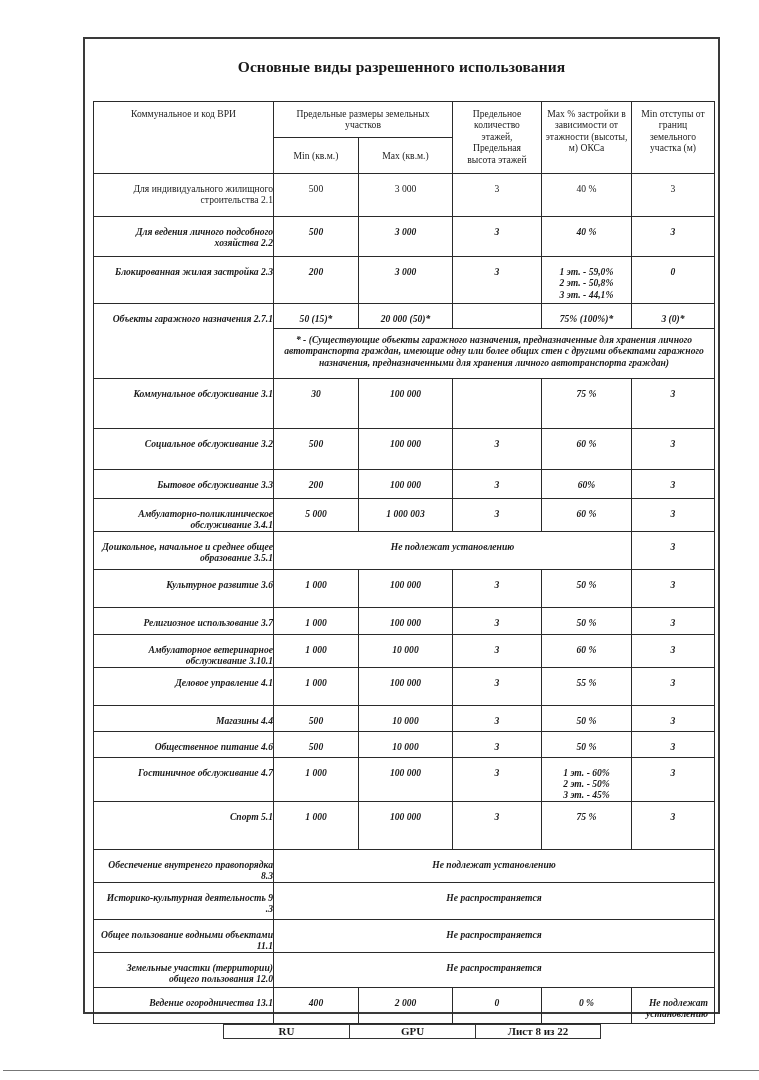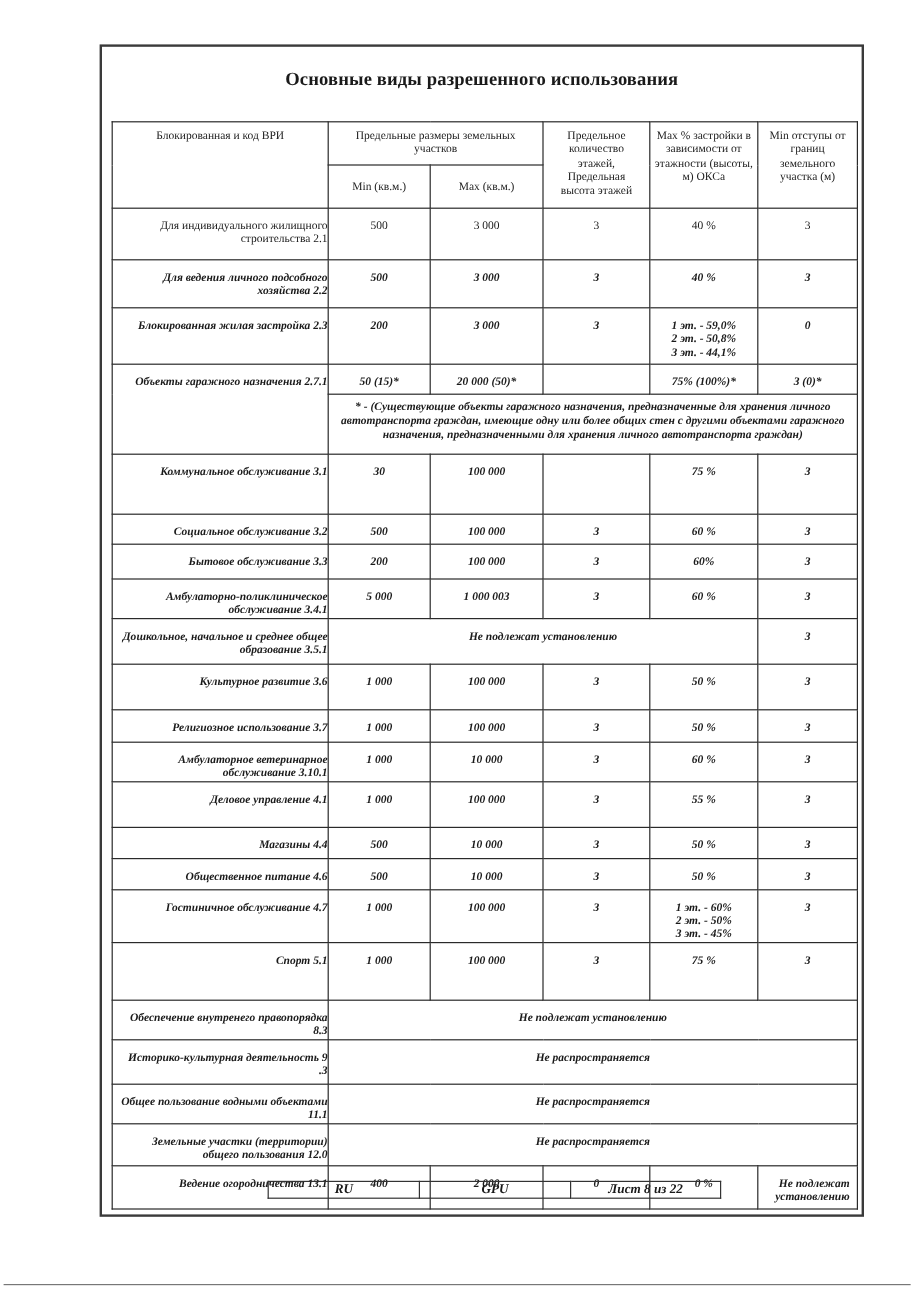--- a/index.html
+++ b/index.html
@@ -16,22 +16,22 @@
   table.main th { font-weight: normal; text-align: center; padding-top: 6px; color: #222; }
   table.main th.sub { vertical-align: middle; padding-top: 0; }
   .c-name { text-align: right; padding: 9px 0 0 5px !important; }
   .c-val { text-align: center; padding-top: 9px !important; }
   .it { font-style: italic; font-weight: bold; }
   .row-plain td { font-style: normal; font-weight: normal; }
   td.note { text-align: center; padding: 5px 4px 0 4px !important; font-style: italic; font-weight: bold;
             font-size: 9.4px; line-height: 12.6px; }
   td.span-msg { text-align: center; padding-top: 9px !important; font-style: italic; font-weight: bold; }
   .multi { display: inline-block; text-align: right; }
-  .footer { position: absolute; left: 223px; top: 984px; width: 377px; height: 15px;
-            border-collapse: collapse; table-layout: fixed; font-style: italic; }
+  .footer { position: absolute; left: 223px; top: 1024px; width: 377px; height: 15px;
+            border-collapse: collapse; table-layout: fixed; }
   .footer td { border: 1px solid #333; text-align: center; font-weight: bold; font-size: 11px;
                line-height: 13px; padding: 0; }
   .bottom-line { position: absolute; left: 3px; top: 1070px; width: 756px; height: 1px; background: #777; }
 </style>
 </head>
 <body>
 
 <div class="frame"></div>
 <div class="title">Основные виды разрешенного использования</div>
 
@@ -39,21 +39,21 @@
   <colgroup>
     <col style="width:180px">
       <col style="width:85px">
       <col style="width:94px">
     <col style="width:89px">
       <col style="width:90px">
       <col style="width:83px">
   </colgroup>
   <thead>
     <tr style="height:36px">
-      <th rowspan="2">Блокированная и код ВРИ</th>
+      <th rowspan="2">Коммунальное и код ВРИ</th>
       <th colspan="2" style="padding-left:20px;padding-right:20px;">Предельные размеры земельных участков</th>
       <th rowspan="2" style="padding-left:12px;padding-right:12px;">Предельное количество этажей, Предельная высота этажей</th>
       <th rowspan="2" style="padding-left:3px;padding-right:3px;">Max % застройки в зависимости от этажности (высоты, м) ОКСа</th>
       <th rowspan="2" style="padding-left:8px;padding-right:8px;">Min отступы от границ земельного участка (м)</th>
     </tr>
     <tr style="height:36px">
       <th class="sub">Min (кв.м.)</th>
       <th class="sub">Max (кв.м.)</th>
     </tr>
   </thead>
@@ -94,21 +94,21 @@
         <td class="note" colspan="5">* - (Существующие объекты гаражного назначения, предназначенные для хранения личного автотранспорта граждан, имеющие одну или более общих стен с другими объектами гаражного назначения, предназначенными для хранения личного автотранспорта граждан)</td>
       </tr>
       <tr style="height: 50px;">
         <td class="c-name it">Коммунальное обслуживание 3.1</td>
         <td class="c-val it">30</td>
         <td class="c-val it">100 000</td>
         <td class="c-val it"></td>
         <td class="c-val it">75 %</td>
         <td class="c-val it">3</td>
       </tr>
-      <tr style="height: 25px;">
+      <tr style="height: 41px;">
         <td class="c-name it">Социальное обслуживание 3.2</td>
         <td class="c-val it">500</td>
         <td class="c-val it">100 000</td>
         <td class="c-val it">3</td>
         <td class="c-val it">60 %</td>
         <td class="c-val it">3</td>
       </tr>
       <tr style="height: 29px;">
         <td class="c-name it">Бытовое обслуживание 3.3</td>
         <td class="c-val it">200</td>

